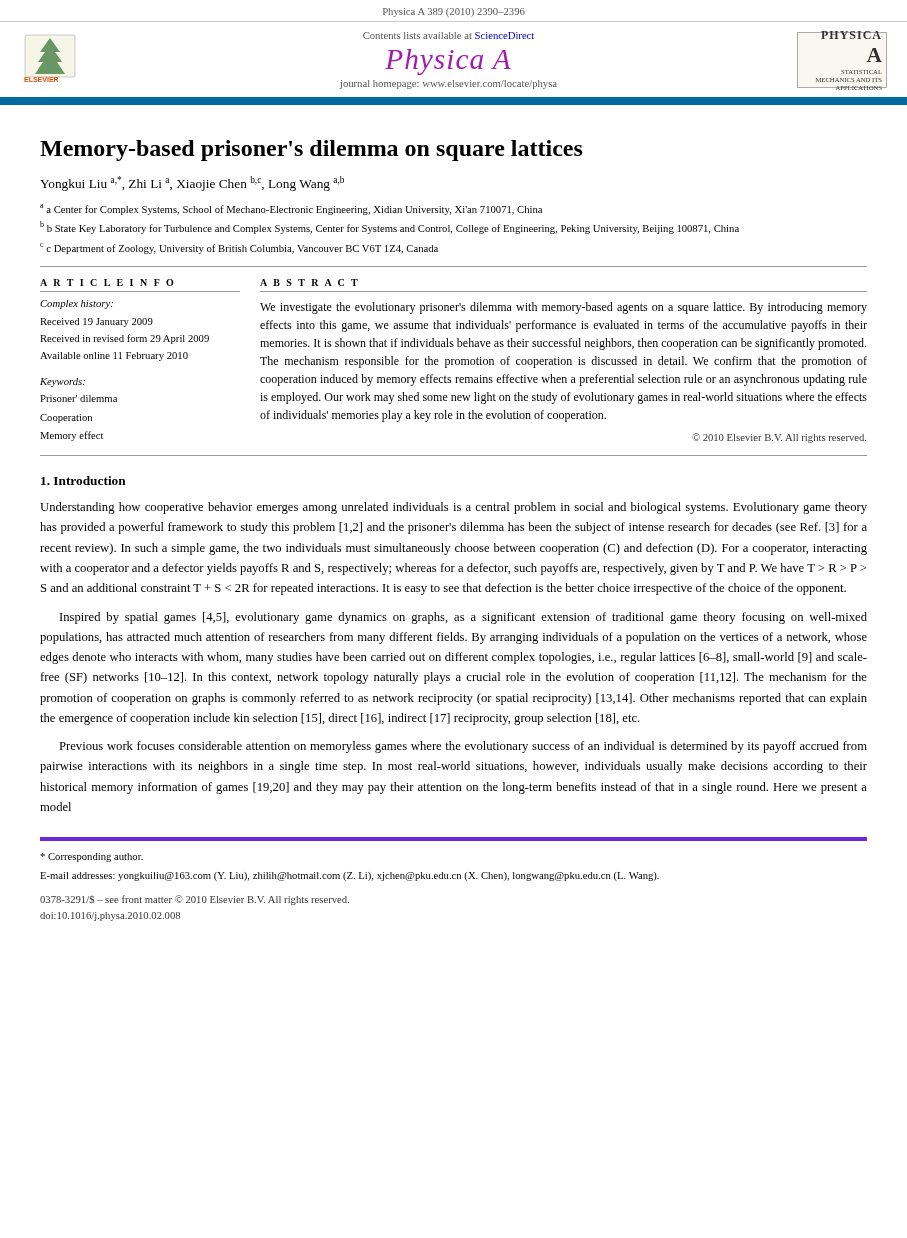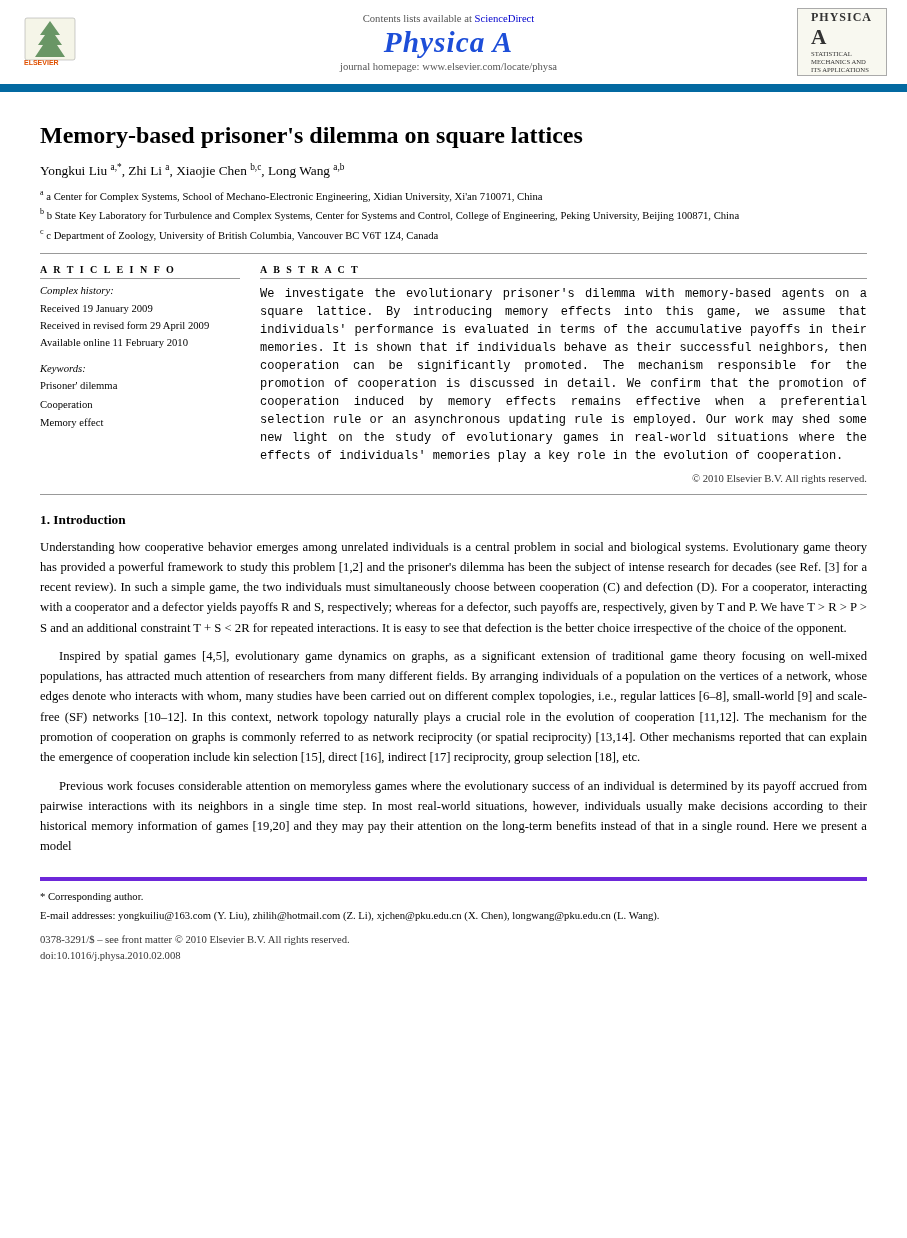--- a/index.html
+++ b/index.html
@@ -41,37 +41,37 @@
     }
     .contents-line {
       font-size: 8pt;
       color: #555;
       margin-bottom: 2px;
     }
     .contents-line a { color: #00c; text-decoration: none; }
     .journal-name {
       font-size: 22pt;
       font-style: italic;
-      font-weight: bold;
-      color: #1d4ed8;
+      font-weight: normal;
+      color: #a21caf;
       letter-spacing: 1px;
       margin: 2px 0;
     }
     .journal-url {
       font-size: 8pt;
       color: #555;
     }
     .physica-logo-box {
       width: 90px;
       flex-shrink: 0;
       border: 1px solid #aaa;
-      padding: 13px;
+      padding: 4px;
       font-size: 7pt;
-      text-align: left;
-      height: 68px;
+      text-align: right;
+      height: 56px;
       display: flex;
       flex-direction: column;
       justify-content: center;
       background: #f8f8f0;
       color: #333;
     }
     .physica-logo-box .logo-title {
       font-weight: bold;
       font-size: 9pt;
       letter-spacing: 1px;
@@ -143,21 +143,20 @@
     .keywords-list {
       font-size: 8pt;
       list-style: none;
       line-height: 1.7;
     }
     
     .abstract-text {
       font-size: 9pt;
       line-height: 1.5;
       text-align: justify;
-      font-family: Liberation Mono, monospace;
     }
     .copyright-line {
       font-size: 8pt;
       text-align: right;
       margin-top: 8px;
       color: #333;
       font-family: Liberation Serif, serif;
     }
     
     .body-text {
@@ -189,20 +188,23 @@
       margin-top: 8px;
       font-size: 8pt;
       color: #333;
     }
   </style>
 </head>
 <body>
 
 <div class="page">
 
+  <div class="top-bar">
+    <span>Physica A 389 (2010) 2390–2396</span>
+  </div>
 
   <div class="journal-header">
 
     <div class="elsevier-logo">
       <svg width="80" height="55" viewBox="0 0 80 55">
 
         <rect x="5" y="5" width="50" height="42" rx="2" fill="#f5f5e8" stroke="#999" stroke-width="0.5"></rect>
 
         <polygon points="30,8 20,22 25,22 18,32 23,32 15,44 45,44 37,32 42,32 35,22 40,22" fill="#2d6e2d" opacity="0.7"></polygon>
         <text x="4" y="52" font-size="7" font-weight="bold" fill="#e05000" font-family="Arial,sans-serif">ELSEVIER</text>

